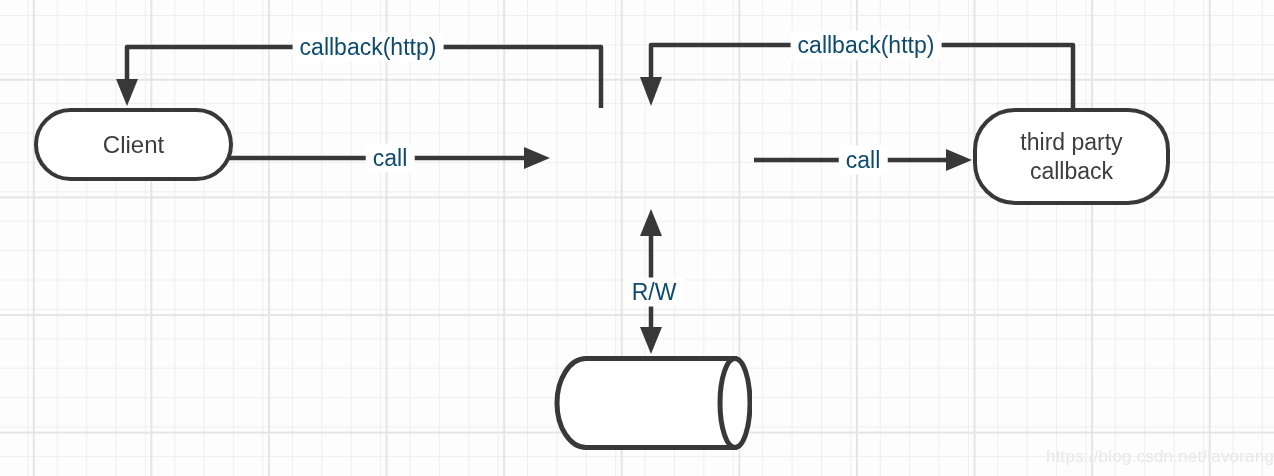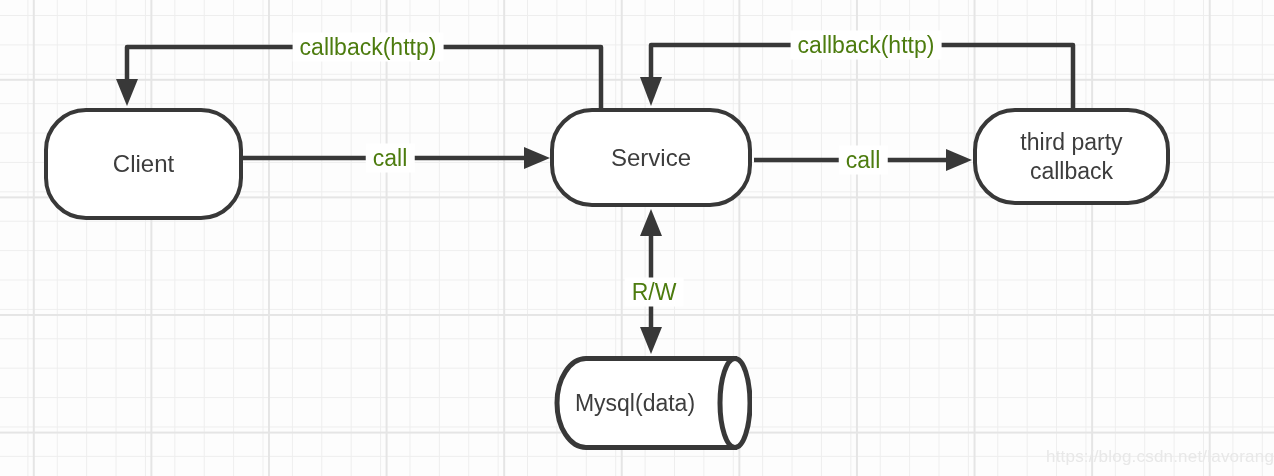--- a/index.html
+++ b/index.html
@@ -25,34 +25,34 @@
     box-sizing:border-box;
     background:#ffffff;
     border:4.5px solid #383838;
     border-radius:42px;
     display:flex;align-items:center;justify-content:center;
     text-align:center;
     color:#3d3d3d;
     font-size:24px;
     line-height:1.25;
   }
-  .node-client{left:44px;top:108px;width:199px;height:112px;}
+  .node-client{left:34px;top:108px;width:199px;height:73px;}
   .node-service{left:550px;top:108px;width:202px;height:99px;}
   .node-third{left:973px;top:108px;width:197px;height:97px;font-size:23px;padding:0 24px;}
   .node-mysql{position:absolute;left:550px;top:356px;width:202px;height:94px;}
   .node-mysql .cyl-label{
     position:absolute;left:0;top:0;width:170px;height:94px;
     display:flex;align-items:center;justify-content:center;
     color:#3d3d3d;font-size:23px;
   }
   .edge-label{
     position:absolute;
     transform:translate(-50%,-50%);
     background:#ffffff;
-    color:#4d7c0f;
+    color:#0c4a6e;
     font-size:23px;
     padding:1px 7px;
     white-space:nowrap;
   }
   .watermark{
     position:absolute;
     left:1046px;top:447px;
     font-size:17px;
     color:#e8e8e8;
     white-space:nowrap;
@@ -90,34 +90,30 @@
       <path class="edge-line" d="M 651 232 L 651 330"></path>
       <polygon class="arrowhead" points="651,209 640,236 662,236"></polygon>
       <polygon class="arrowhead" points="651,354 640,327 662,327"></polygon>
     </g>
   </svg>
 
   <div class="node node-client">
     <span>Client</span>
   </div>
 
-  <div class="node node-service">
-    <span>Service</span>
-  </div>
 
   <div class="node node-third">
     <span>third party callback</span>
   </div>
 
   <div class="node-mysql">
     <svg width="202" height="94" viewBox="0 0 202 94" aria-hidden="true">
       <path d="M 187 2.5 H 36 A 29 44.5 0 0 0 36 91.5 H 187" fill="#ffffff" stroke="#383838" stroke-width="5" stroke-linejoin="round"></path>
       <ellipse cx="185" cy="47" rx="15" ry="44.5" fill="#ffffff" stroke="#383838" stroke-width="5"></ellipse>
     </svg>
-    <div class="cyl-label">Mysql(data)</div>
   </div>
 
   <div class="edge-label" style="left:368px;top:47px;">callback(http)</div>
 
   <div class="edge-label" style="left:866px;top:45px;">callback(http)</div>
 
   <div class="edge-label" style="left:390px;top:158px;">call</div>
 
   <div class="edge-label" style="left:863px;top:160px;">call</div>
 

